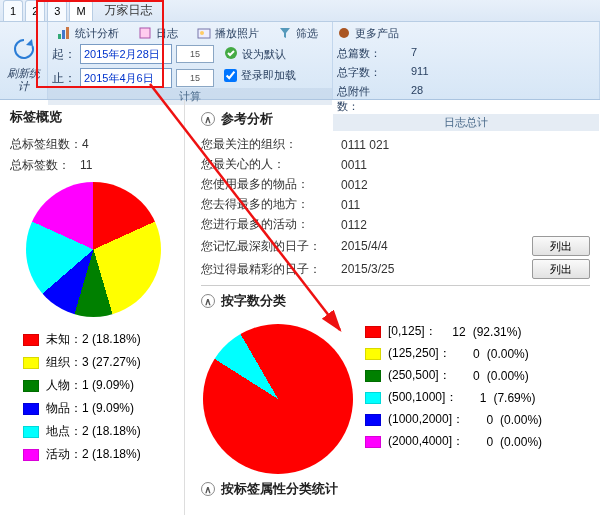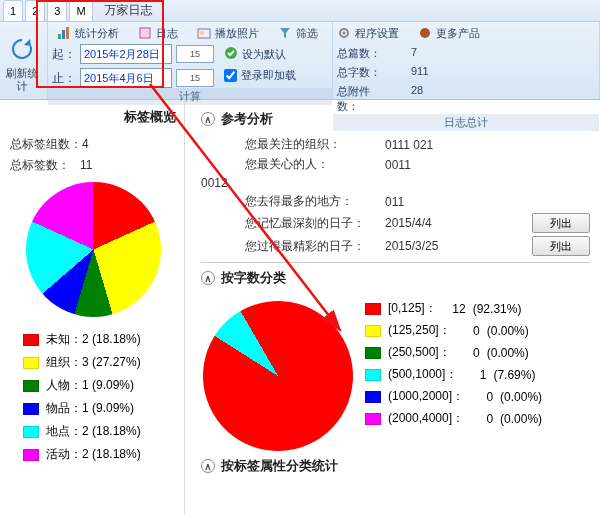--- a/index.html
+++ b/index.html
@@ -37,21 +37,21 @@
   
   .num-col { display:flex; flex-direction:column; gap:4px; padding-top:2px; }
   .num-row { display:flex; gap:20px; color:#2a4161; font-size:11px; }
   .num-row .k { width:54px; }
   
   
   .main { display:flex; height: calc(515px - 100px); }
   .left { width: 185px; border-right:1px solid #ddd; padding:6px 8px 0 10px; overflow:hidden; }
   .right { flex:1; padding:6px 10px 0 16px; overflow:hidden; }
   
-  .section-title { font-weight:bold; font-size:13px; text-align:right; margin:2px 0 10px; color:#222; }
+  .section-title { font-weight:bold; font-size:13px; text-align:left; margin:2px 0 10px; color:#222; }
   .kv { font-size:12px; color:#333; margin:4px 0; }
   
   .pie { width:135px; height:135px; border-radius:50%; margin:8px auto 14px; position:relative; }
   .pie1 { background: conic-gradient(
       #ff0000 0deg 65.5deg,
       #ffff00 65.5deg 163.6deg,
       #008000 163.6deg 196.4deg,
       #0000ff 196.4deg 229.1deg,
       #00ffff 229.1deg 294.5deg,
       #ff00ff 294.5deg 360deg); }
@@ -61,21 +61,21 @@
       #00ffff 332.3deg 360deg); transform: rotate(-30deg); }
   
   .legend { margin-top:4px; }
   .legend .row { display:flex; align-items:center; gap:7px; margin:6px 13px; font-size:12px; }
   .swatch { width:16px; height:12px; border:1px solid rgba(0,0,0,0.15); }
   
   .panel-head { display:flex; align-items:center; gap:6px; font-weight:bold; font-size:13px; margin:4px 0 8px; color:#222; }
   .tw { width:14px; height:14px; border:1px solid #888; border-radius:50%; display:flex; align-items:center; justify-content:center; font-size:10px; color:#555; cursor:pointer; }
   
   .ref-grid .r { display:flex; align-items:center; margin:3px 0; font-size:12px; }
-  .ref-grid .k { width:140px; color:#333;margin-left:44px; }
+  .ref-grid .k { width:140px; color:#333; }
   .ref-grid .v { width:90px; color:#333; }
   .listbtn { margin-left:auto; width:58px; height:20px; background:linear-gradient(#fafafa,#e2e2e2); border:1px solid #9a9a9a; border-radius:2px; font-size:11px; cursor:pointer; }
   
   .wc-wrap { display:flex; gap:12px; }
   .wc-legend .row { display:flex; align-items:center; gap:7px; margin:5px 0; font-size:12px; }
   .wc-legend .txt { white-space:nowrap; }
   
   
   .anno-box { position:absolute; left:36px; top:0px; width:128px; height:88px; border:2px solid #e11; pointer-events:none; }
   .anno-arrow { position:absolute; pointer-events:none; }
@@ -91,21 +91,21 @@
     <div class="tab-sm">2</div>
     <div class="tab-sm">3</div>
     <div class="tab-sm m">M</div>
   </div>
   <div class="title-text">万家日志</div>
 </div>
 
 <div class="ribbon">
 
   <div class="rgroup" style="width:48px">
-    <div class="rgroup-body" style="flex-direction:column;align-items:flex-end;justify-content:center;">
+    <div class="rgroup-body" style="flex-direction:column;align-items:center;justify-content:center;font-style:italic;">
       <div class="bigbtn">
         <span class="icon">
           <svg width="28" height="28" viewBox="0 0 28 28">
               <path d="M14 5a9 9 0 1 0 8.5 6" fill="none" stroke="#2b7dd6" stroke-width="2"></path>
               <path d="M22 4l1 7-7-1z" fill="#2b7dd6"></path>
             </svg>
         </span>
         <span class="lbl">刷新统计</span>
       </div>
     </div>
@@ -142,29 +142,20 @@
             </span>
           <span>播放照片</span>
         </div>
         <div class="smallbtn">
           <span class="sicon">
               <svg width="14" height="14">
                 <path d="M2 2h10l-4 5v5l-2-1V7z" fill="#59b"></path>
               </svg>
             </span>
           <span>筛选</span>
-        </div>
-        <div class="smallbtn">
-          <span class="sicon">
-              <svg width="14" height="14">
-                <circle cx="7" cy="7" r="4" fill="none" stroke="#888" stroke-width="2"></circle>
-                <circle cx="7" cy="7" r="1.5" fill="#888"></circle>
-              </svg>
-            </span>
-          <span>程序设置</span>
         </div>
         <div class="smallbtn">
           <span class="sicon">
               <svg width="14" height="14">
                 <circle cx="7" cy="7" r="5" fill="#a52"></circle>
               </svg>
             </span>
           <span>更多产品</span>
         </div>
       </div>
@@ -263,25 +254,30 @@
     <div class="ref-grid" id="ref-grid">
         <div class="r">
           <span class="k">您最关注的组织：</span>
           <span class="v">0111  021</span>
         </div>
         <div class="r">
           <span class="k">您最关心的人：</span>
           <span class="v">0011</span>
         </div>
         <div class="r">
+          <span class="k">您使用最多的物品：</span>
           <span class="v">0012</span>
         </div>
         <div class="r">
           <span class="k">您去得最多的地方：</span>
           <span class="v">011</span>
+        </div>
+        <div class="r">
+          <span class="k">您进行最多的活动：</span>
+          <span class="v">0112</span>
         </div>
         <div class="r">
           <span class="k">您记忆最深刻的日子：</span>
           <span class="v">2015/4/4</span>
           <button class="listbtn">列出</button>
         </div>
         <div class="r">
           <span class="k">您过得最精彩的日子：</span>
           <span class="v">2015/3/25</span>
           <button class="listbtn">列出</button>

